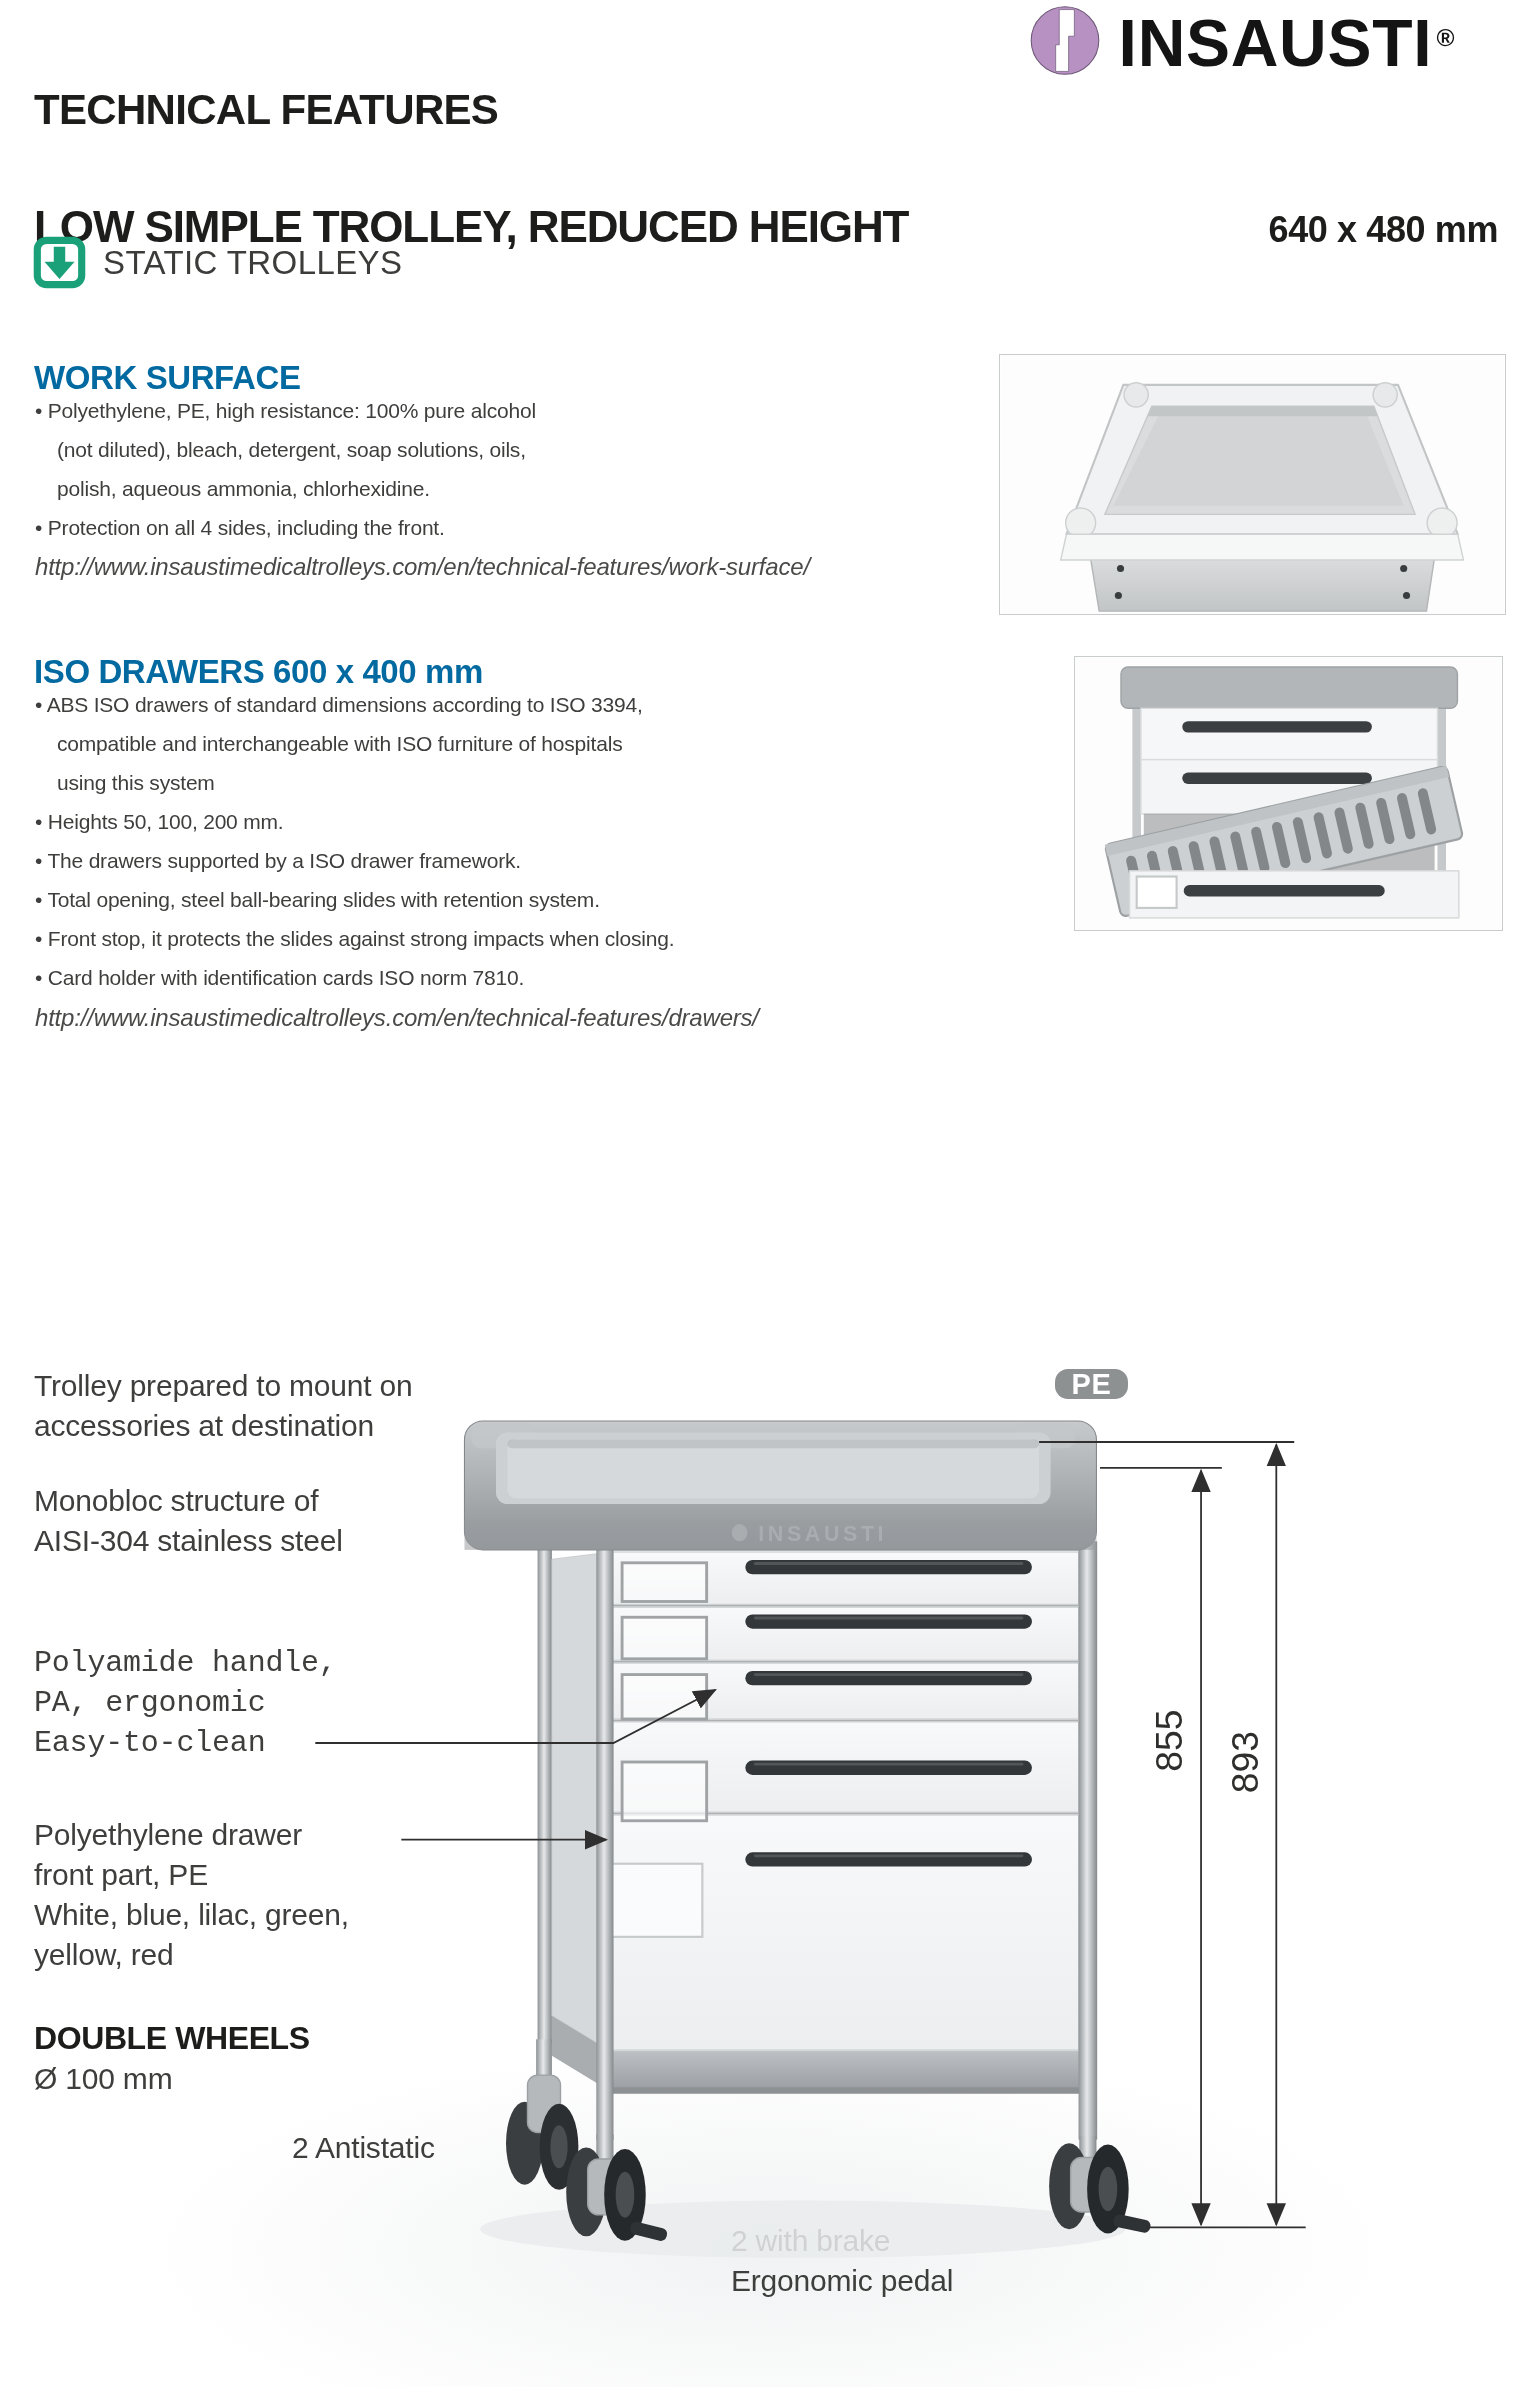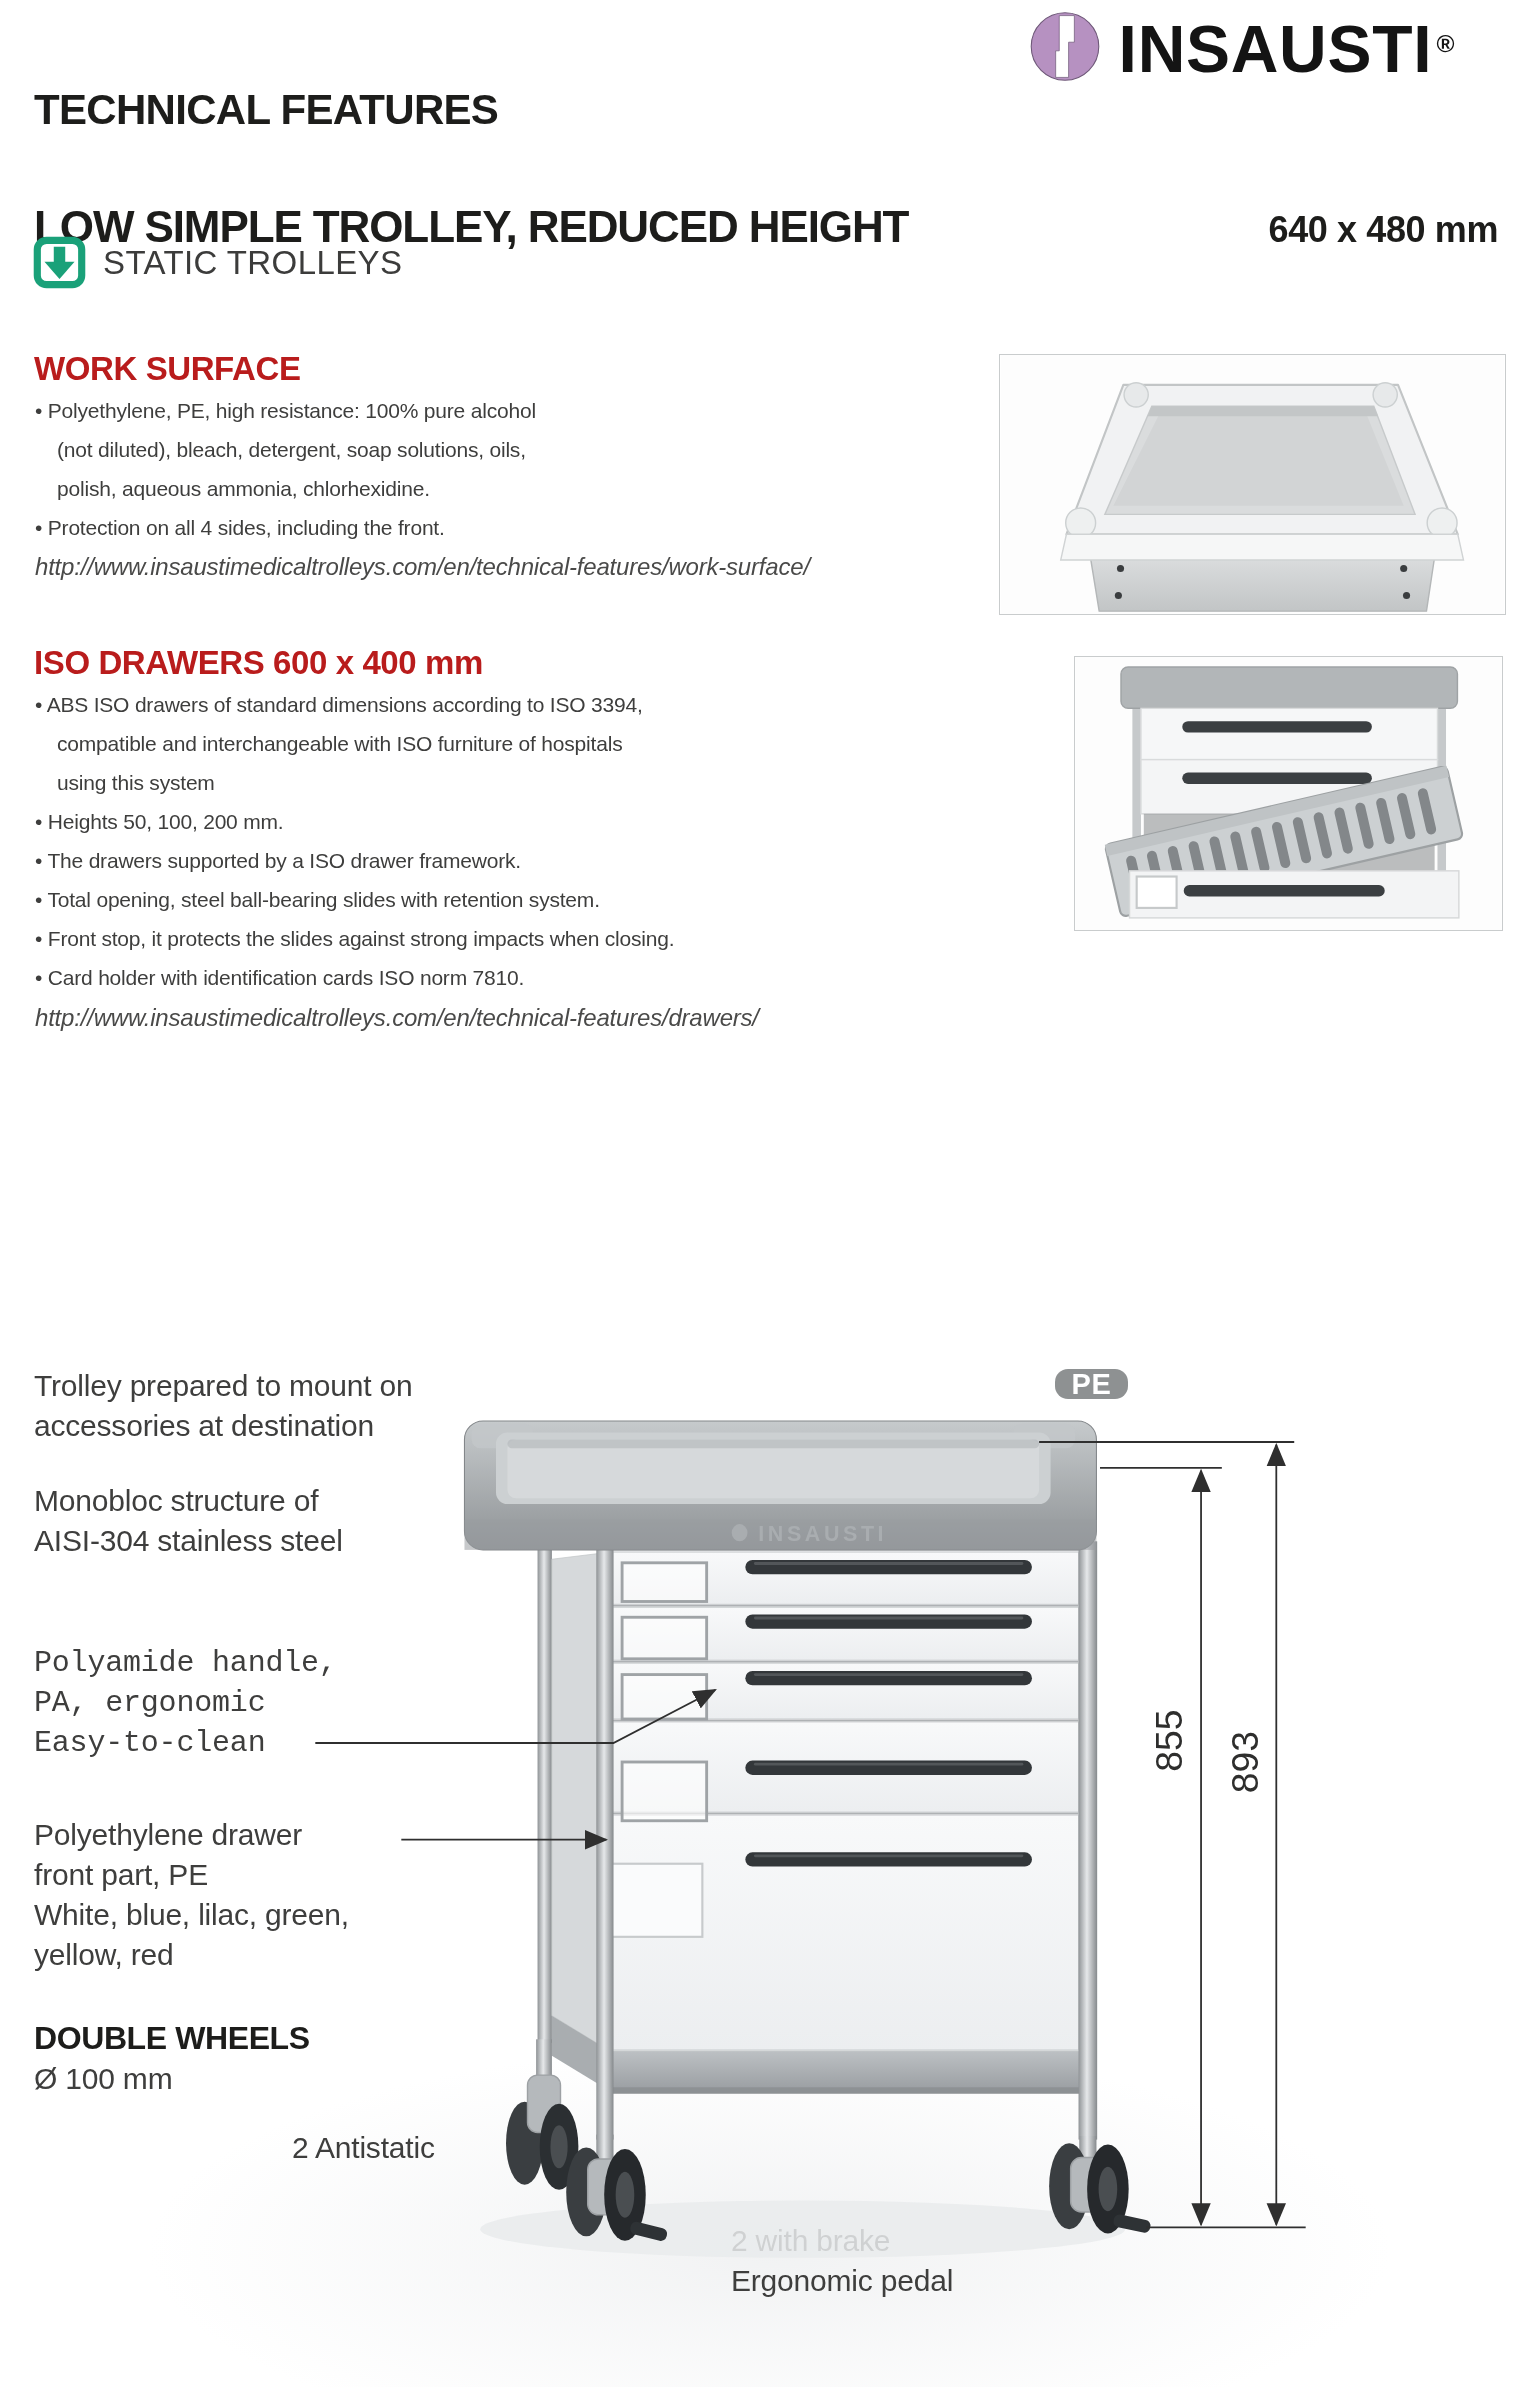--- a/index.html
+++ b/index.html
@@ -13,32 +13,32 @@
   html,body{background:#fff;}
   body{
     width:1535px;height:2401px;position:relative;overflow:hidden;
     font-family:"Liberation Sans","DejaVu Sans",sans-serif;color:var(--text-body);
   }
   .abs{position:absolute;}
 
   
   .brand{left:1030px;top:4.3px;display:flex;align-items:center;}
   .brand-mark{width:70px;height:69px;}
-  .brand-word{font-size:66px;font-weight:700;color:#141414;letter-spacing:0.7px;margin-left:18.6px;line-height:80px;}
+  .brand-word{font-size:66px;font-weight:700;color:#141414;letter-spacing:0.7px;margin-left:18.6px;line-height:67px;}
   .brand-reg{font-size:24.4px;font-weight:700;color:#141414;vertical-align:20px;margin-left:4.3px;}
   .page-title{left:34px;top:86px;font-size:42px;font-weight:700;color:var(--text-dark);letter-spacing:-0.7px;}
   .product-row{left:34px;right:37px;top:172px;display:flex;justify-content:space-between;align-items:baseline;gap:17px;}
   .product-title{font-size:44px;font-weight:700;color:var(--text-dark);letter-spacing:-1.1px;}
   .product-size{font-size:36px;font-weight:600;color:var(--text-dark);letter-spacing:-0.4px;margin-top:37px;}
   .category-row{left:33px;top:236px;display:flex;align-items:center;}
   .category-icon{width:53px;height:53px;}
   .category-label{font-size:33px;color:#3c3c3b;margin-left:17px;letter-spacing:0.4px;}
 
   
-  .sec-heading{font-size:33px;font-weight:600;color:#b91c1c;letter-spacing:-0.4px;}
+  .sec-heading{font-size:33px;font-weight:600;color:#0369a1;letter-spacing:-0.4px;margin-top:9px;}
   .bullets{font-size:21px;line-height:39px;color:var(--text-body);letter-spacing:-0.2px;}
   .bullets .ln:not(.b){padding-left:22px;}
   .sec-url{font-size:24px;font-style:italic;color:#4a4a49;letter-spacing:-0.2px;}
   .photo-box{border:1.4px solid #c9cccd;background:#fff;}
   .photo-box svg{display:block;width:100%;height:100%;}
 
   
   .dlabel{font-size:30px;line-height:40px;color:var(--text-body);letter-spacing:-0.2px;}
   .dlabel-bold{font-size:32px;font-weight:700;color:var(--text-dark);letter-spacing:-0.4px;}
   .pe-badge{

